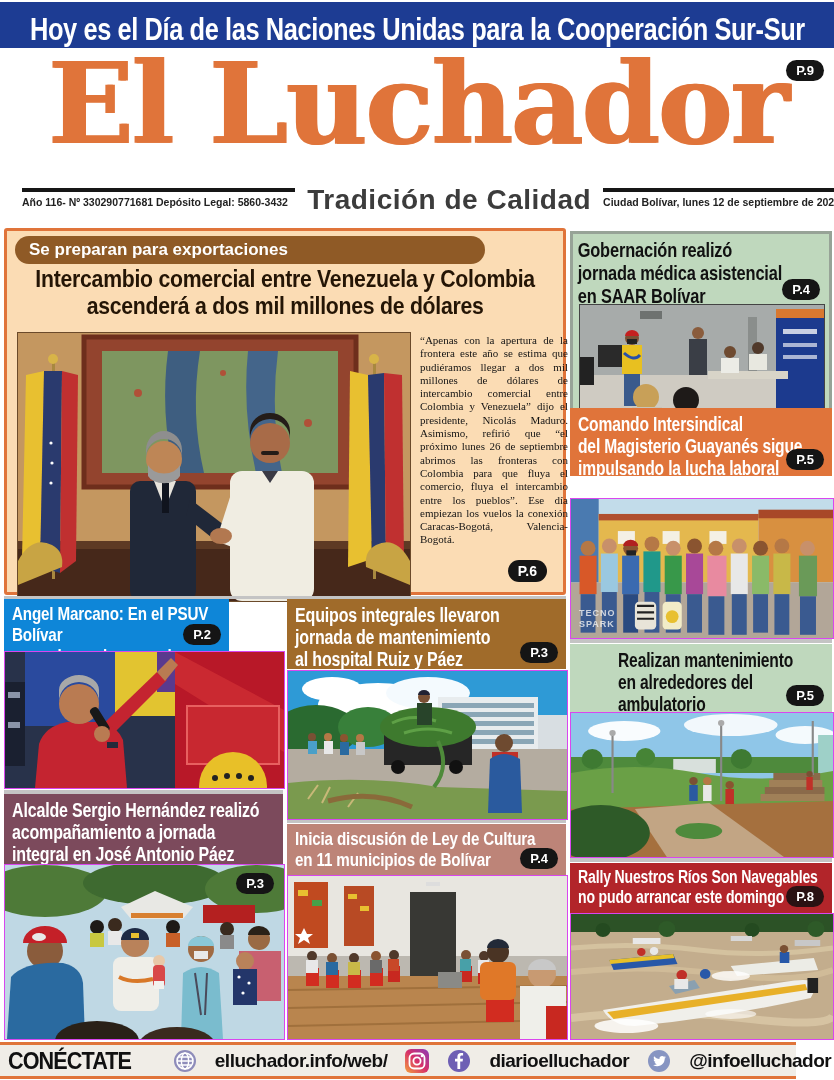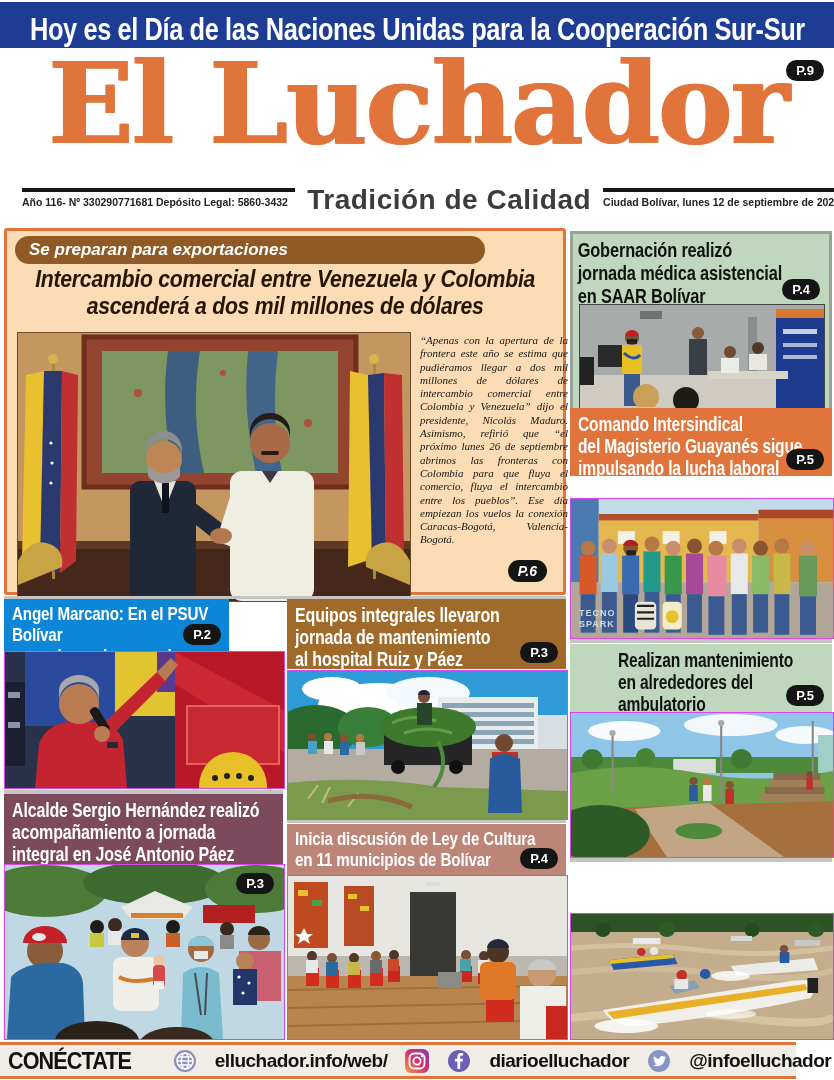--- a/index.html
+++ b/index.html
@@ -24,21 +24,21 @@
   .infobar{position:absolute;top:188px;left:8px;width:818px;display:flex;align-items:flex-start;margin-left:14px;}
   .info-left,.info-right{border-top:4px solid #161616;padding-top:4px;font-size:10.5px;
                          font-weight:bold;color:#222;white-space:nowrap;}
   .info-left{width:292px;}
   .info-right{flex:1;text-align:center;}
   .tagline{font-size:28px;color:#3C3C3C;font-weight:bold;margin:0 12px;margin-top:-4px;
            white-space:nowrap;letter-spacing:0.5px;}
 
   
   .lead-box{position:absolute;top:228px;left:4px;width:562px;height:367px;box-sizing:border-box;
-            background:#FBDCB4;border:3px solid #E0743A;border-radius:3px;font-style:italic;}
+            background:#FBDCB4;border:3px solid #E0743A;border-radius:3px;}
   .lead-kicker{margin:5px 8px 2px 8px;width:470px;box-sizing:border-box;background:#8F5A26;
                color:#fff;font-weight:bold;font-size:17px;padding:4px 14px;border-radius:15px;}
   .lead-hl{white-space:pre-line;text-align:center;font-weight:800;font-size:24px;line-height:1.12;
            color:#241505;width:113%;margin-left:-6.5%;transform:scaleX(0.885);transform-origin:center top;
            letter-spacing:-0.3px;}
   .lead-row{position:absolute;left:10px;top:101px;display:flex;}
   .lead-photo{width:392px;height:268px;border:1px solid #6B4A2A;background:#C49760;flex:none;}
   .lead-photo svg,.photo svg{display:block;width:100%;height:100%;}
   .lead-body{width:148px;padding:2px 4px 0 9px;font-family:"Liberation Serif",serif;font-size:11px;
              line-height:1.21;text-align:justify;color:#141414;}
@@ -341,20 +341,25 @@
         <rect x="111" y="72" width="8" height="16" fill="#2A5AA0"></rect>
       <circle cx="128" cy="68" r="4" fill="#B57846"></circle>
         <rect x="124" y="72" width="8" height="16" fill="#E8E8E8"></rect>
       <circle cx="149" cy="72" r="4" fill="#8A5430"></circle>
         <rect x="145" y="76" width="8" height="15" fill="#C03028"></rect>
       <rect x="221" y="64" width="6" height="13" fill="#C03028"></rect>
         <circle cx="224" cy="61" r="3" fill="#7A5034"></circle>
     </svg>
   </div>
 
+  <div class="card-header rally-header">
+    <div class="card-hl hl-right rally-hl">Rally Nuestros Ríos Son Navegables
+no pudo arrancar este domingo</div>
+    <span class="card-badge rally-badge"><span class="badge">P.8</span></span>
+  </div>
   <div class="photo rally-photo">
     <svg viewBox="0 0 246 125" preserveAspectRatio="none">
       <rect width="246" height="125" fill="#C3AD8D"></rect>
       <rect width="246" height="18" fill="#2C5226"></rect>
       <circle cx="30" cy="16" r="7" fill="#244A20"></circle>
         <circle cx="90" cy="15" r="8" fill="#2E5A28"></circle>
         <circle cx="170" cy="16" r="7" fill="#244A20"></circle>
         <circle cx="230" cy="15" r="8" fill="#2E5A28"></circle>
       <path d="M0,34 q60,-6 120,2 t126,-2" stroke="#DCCAA6" stroke-width="5" fill="none" opacity="0.7"></path>
       <path d="M0,58 q70,-8 140,2 t106,-4" stroke="#D8C4A0" stroke-width="6" fill="none" opacity="0.6"></path>

